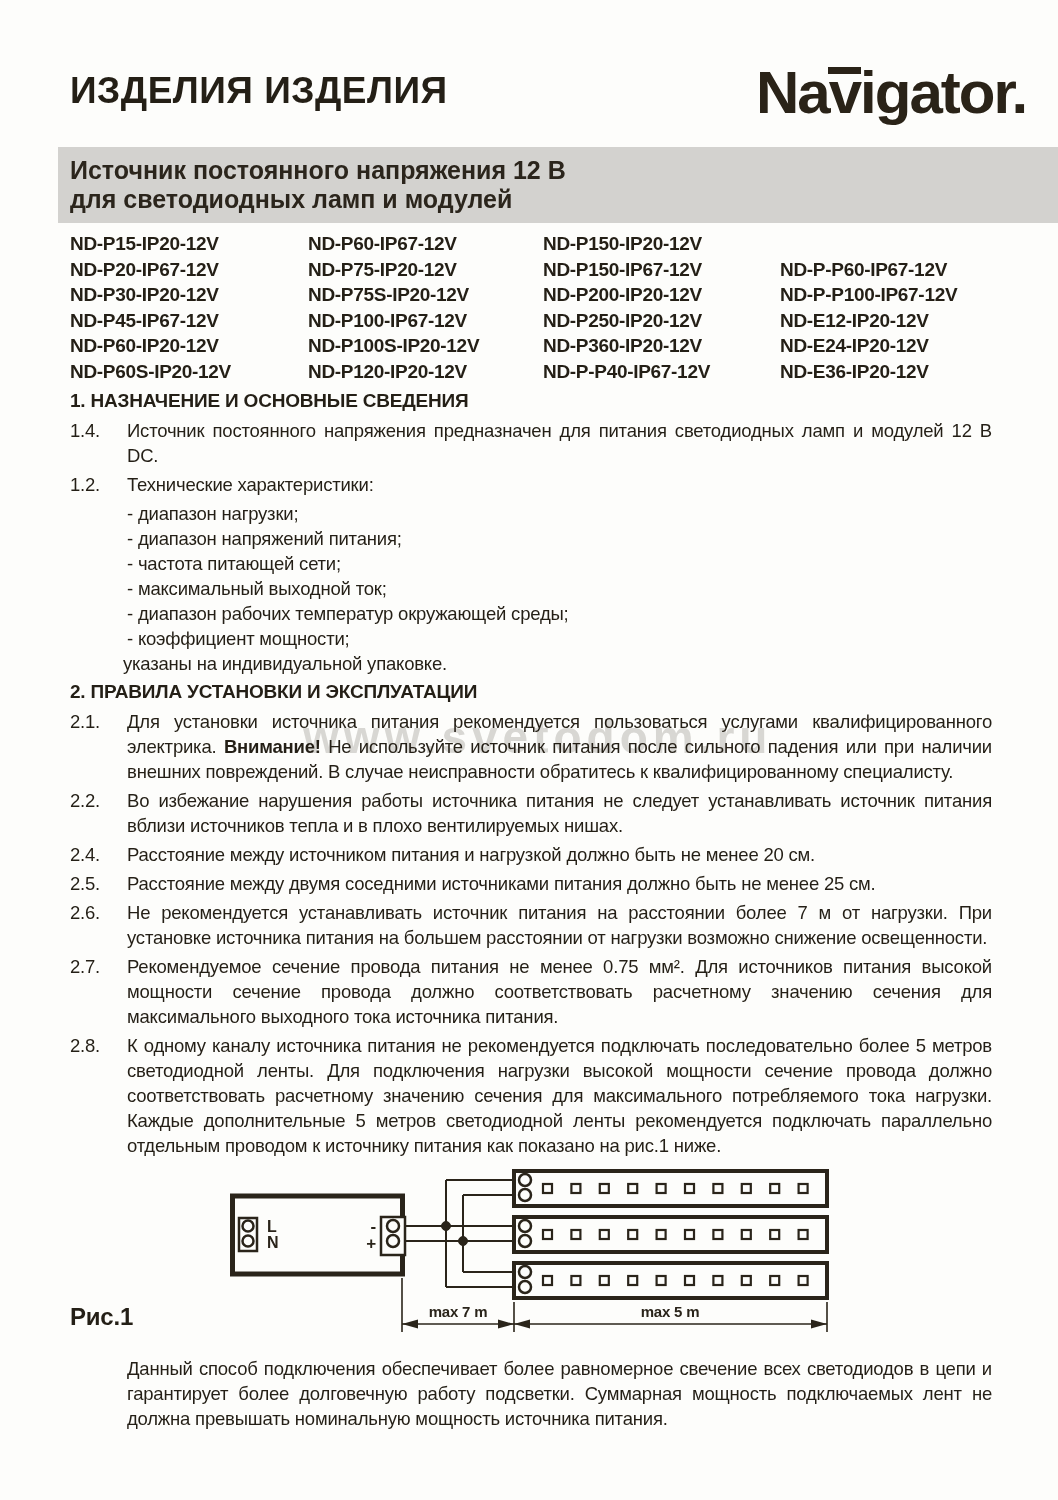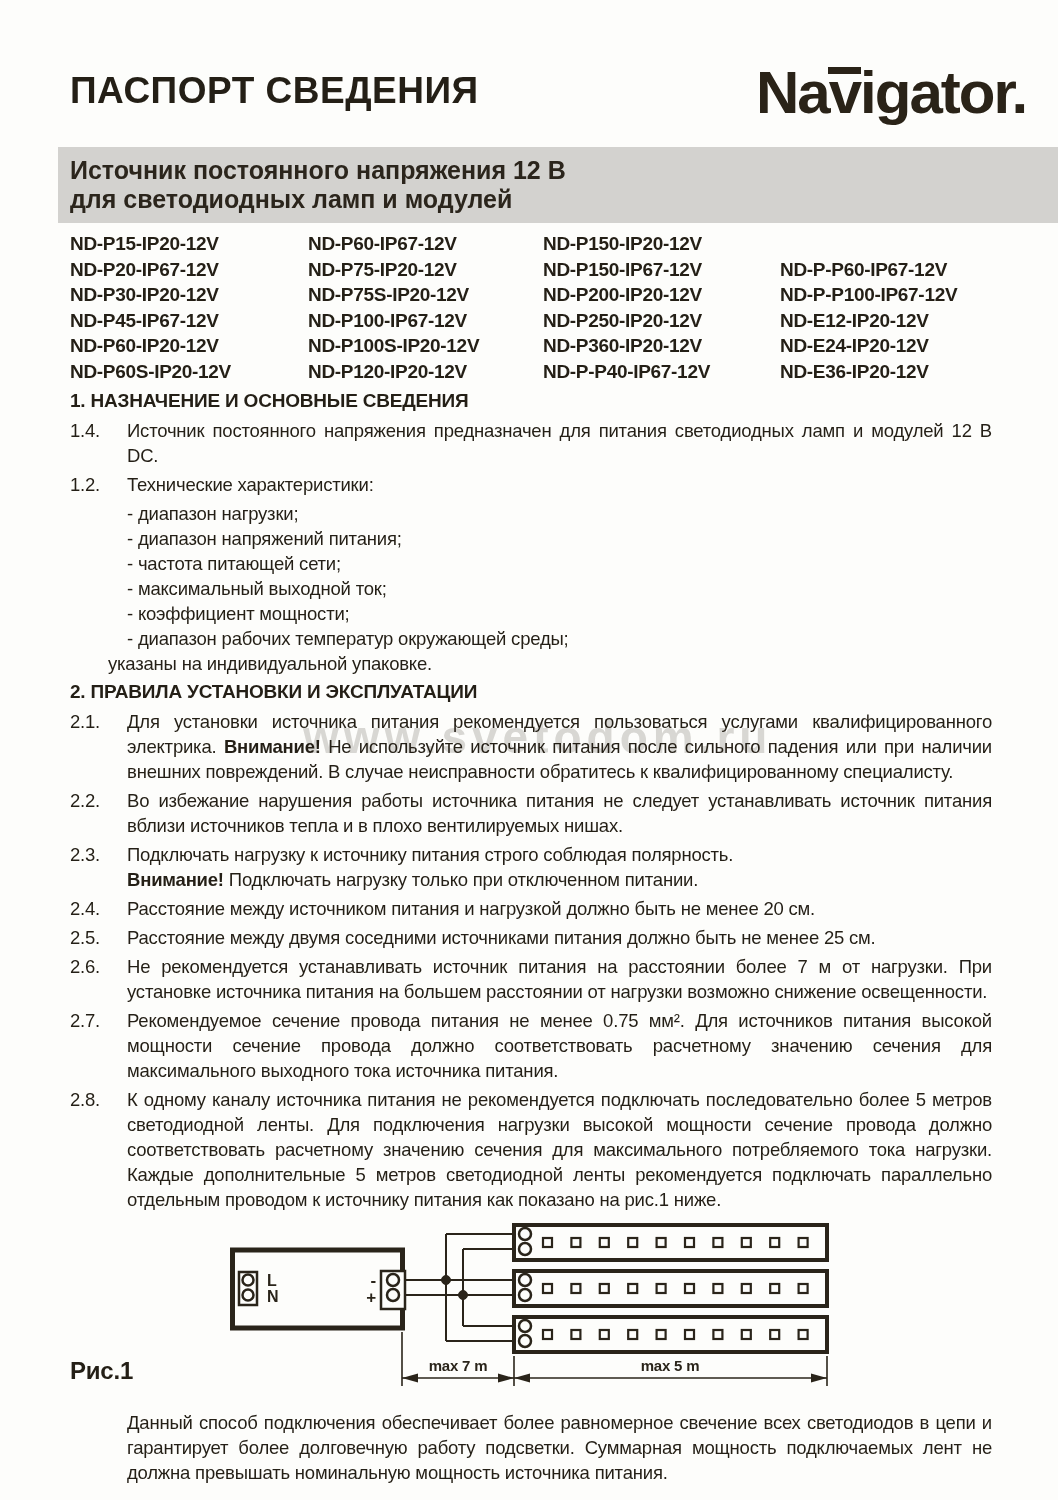--- a/index.html
+++ b/index.html
@@ -16,36 +16,36 @@
   .mcol-0{width:238px}.mcol-1{width:235px}.mcol-2{width:237px}.mcol-3{flex:1}
   .model{font-weight:bold;font-size:19px;line-height:25.5px;letter-spacing:-.3px;white-space:nowrap;}
   .content{position:absolute;left:70px;top:388px;width:922px;font-size:18.5px;line-height:25px;letter-spacing:-.2px;}
   .sec-h{font-weight:bold;font-size:19px;margin:0 0 5px 0;letter-spacing:-.2px;}
   .sec2{margin-top:3px;}
   .item{display:flex;margin:0 0 4px 0;}
   .item .num{flex:0 0 57px;}
   .item .txt{flex:1;text-align:justify;}
   .bullets{margin-left:57px;}
   .bullet{line-height:25px;}
-  .bullets-footer{margin-left:38px;line-height:25px;}
+  .bullets-footer{margin-left:53px;line-height:25px;}
   .figure{position:relative;height:180px;margin-top:6px;}
   .figure svg{position:absolute;left:155px;top:2px;}
   .fig-label{position:absolute;left:0;top:140px;font-weight:bold;font-size:24px;}
   .after-para{margin:12px 0 6px 57px;text-align:justify;}
   .watermark{position:absolute;left:303px;top:710px;font-size:46px;font-weight:bold;
              color:#b5b3ad;opacity:.5;letter-spacing:5px;white-space:nowrap;pointer-events:none;}
   svg line, svg rect, svg circle{stroke:#2a241a;}
   svg text{font-family:"Liberation Sans",sans-serif;fill:#2a241a;font-weight:bold;}
 </style>
 </head>
 <body>
 
 <div class="page">
 
-  <div class="doc-title">ПАСПОРТ СВЕДЕНИЯ</div>
+  <div class="doc-title">ИЗДЕЛИЯ ИЗДЕЛИЯ</div>
 
   <div class="logo"><span>Na</span><span class="vbar">v</span><span>igator.</span></div>
 
   <div class="banner">
     <div>Источник постоянного напряжения 12 В</div>
     <div>для светодиодных ламп и модулей</div>
   </div>
 
   <div class="models">
     <div class="mcol mcol-0">
@@ -94,38 +94,34 @@
         <div class="item">
           <div class="num">1.2.</div>
           <div class="txt"><span>Технические характеристики:</span></div>
         </div>
       </div>
     <div class="bullets" id="sec1-bullets">
         <div class="bullet">- диапазон нагрузки;</div>
         <div class="bullet">- диапазон напряжений питания;</div>
         <div class="bullet">- частота питающей сети;</div>
         <div class="bullet">- максимальный выходной ток;</div>
+        <div class="bullet">- диапазон рабочих температур окружающей среды;</div>
         <div class="bullet">- коэффициент мощности;</div>
-        <div class="bullet">- диапазон рабочих температур окружающей среды;</div>
       </div>
     <div class="bullets-footer">указаны на индивидуальной упаковке.</div>
 
     <div class="sec-h sec2">2. ПРАВИЛА УСТАНОВКИ И ЭКСПЛУАТАЦИИ</div>
     <div id="sec2-items">
         <div class="item">
           <div class="num">2.1.</div>
           <div class="txt"><span>Для установки источника питания рекомендуется пользоваться услугами квалифицированного электрика. </span><b>Внимание!</b><span> Не используйте источник питания после сильного падения или при наличии внешних повреждений. В случае неисправности обратитесь к квалифицированному специалисту.</span></div>
         </div>
         <div class="item">
           <div class="num">2.2.</div>
           <div class="txt"><span>Во избежание нарушения работы источника питания не следует устанавливать источник питания вблизи источников тепла и в плохо вентилируемых нишах.</span></div>
-        </div>
-        <div class="item">
-          <div class="num">2.3.</div>
-          <div class="txt"><span>Подключать нагрузку к источнику питания строго соблюдая полярность.</span><br><b>Внимание!</b><span> Подключать нагрузку только при отключенном питании.</span></div>
         </div>
         <div class="item">
           <div class="num">2.4.</div>
           <div class="txt"><span>Расстояние между источником питания и нагрузкой должно быть не менее 20 см.</span></div>
         </div>
         <div class="item">
           <div class="num">2.5.</div>
           <div class="txt"><span>Расстояние между двумя соседними источниками питания должно быть не менее 25 см.</span></div>
         </div>
         <div class="item">

